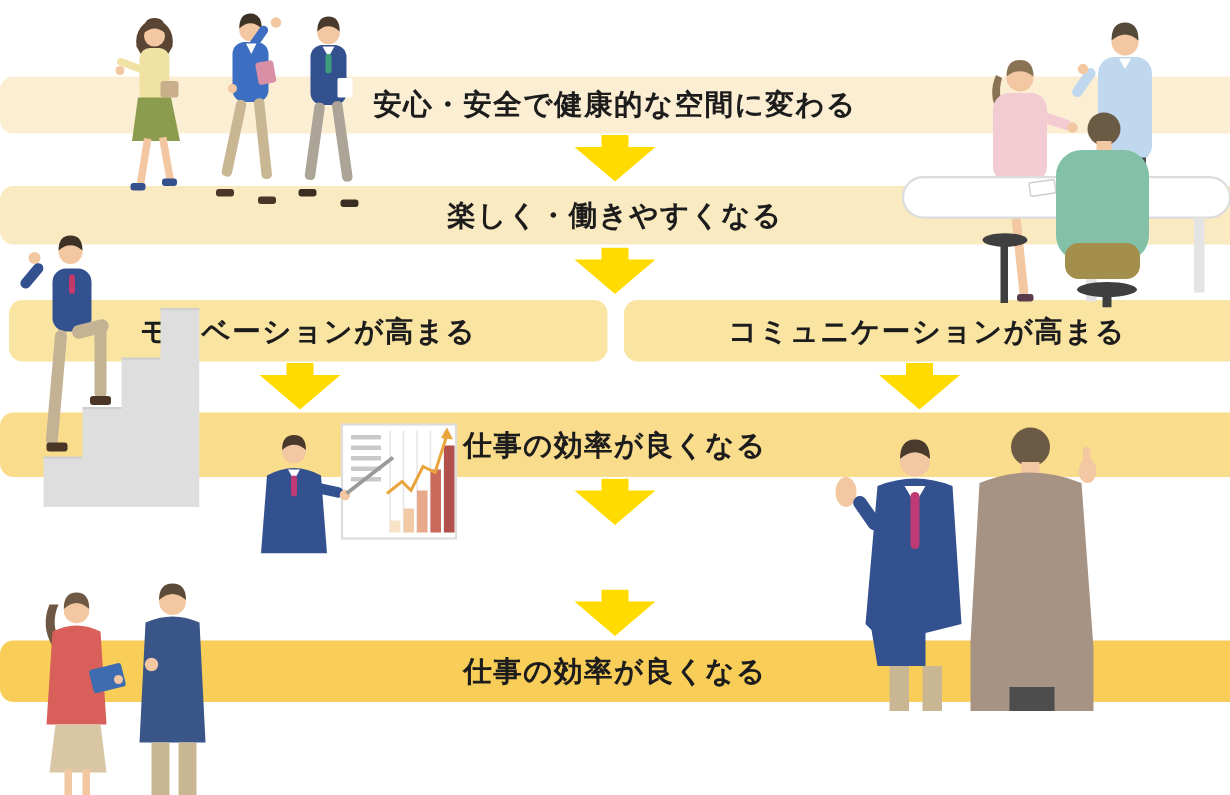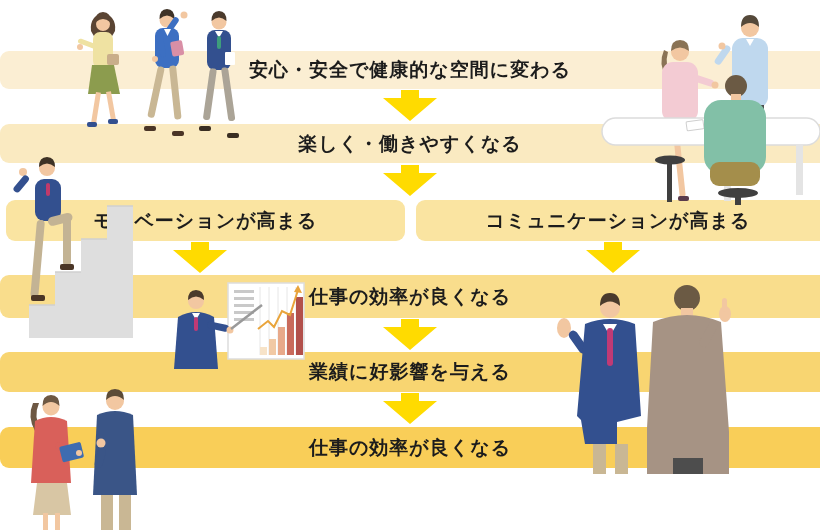--- a/index.html
+++ b/index.html
@@ -37,23 +37,20 @@
   </div>
 
   <div class="band split-right" style="top: 200px; height: 41px; background-color: rgb(250, 228, 161);">
     <span class="band-label">コミュニケーションが高まる</span>
   </div>
 
   <div class="band" style="top: 275px; height: 43px; background-color: rgb(249, 221, 140);">
     <span class="band-label">仕事の効率が良くなる</span>
   </div>
 
-  <div class="band" style="top: 352px; height: 40px; background-color: rgb(248, 213, 113);">
-    <span class="band-label">業績に好影響を与える</span>
-  </div>
 
   <div class="band" style="top: 427px; height: 41px; background-color: rgb(249, 206, 88);">
     <span class="band-label">仕事の効率が良くなる</span>
   </div>
 
   <svg class="arrow" style="left: 383px; top: 90px; color: rgb(255, 219, 0);" width="54" height="31" viewBox="0 0 54 31">
     <polygon points="18,0 36,0 36,8 54,8 27,31 0,8 18,8" fill="currentColor"></polygon>
   </svg>
   <svg class="arrow" style="left: 383px; top: 165px; color: rgb(255, 219, 0);" width="54" height="31" viewBox="0 0 54 31">
     <polygon points="18,0 36,0 36,8 54,8 27,31 0,8 18,8" fill="currentColor"></polygon>

